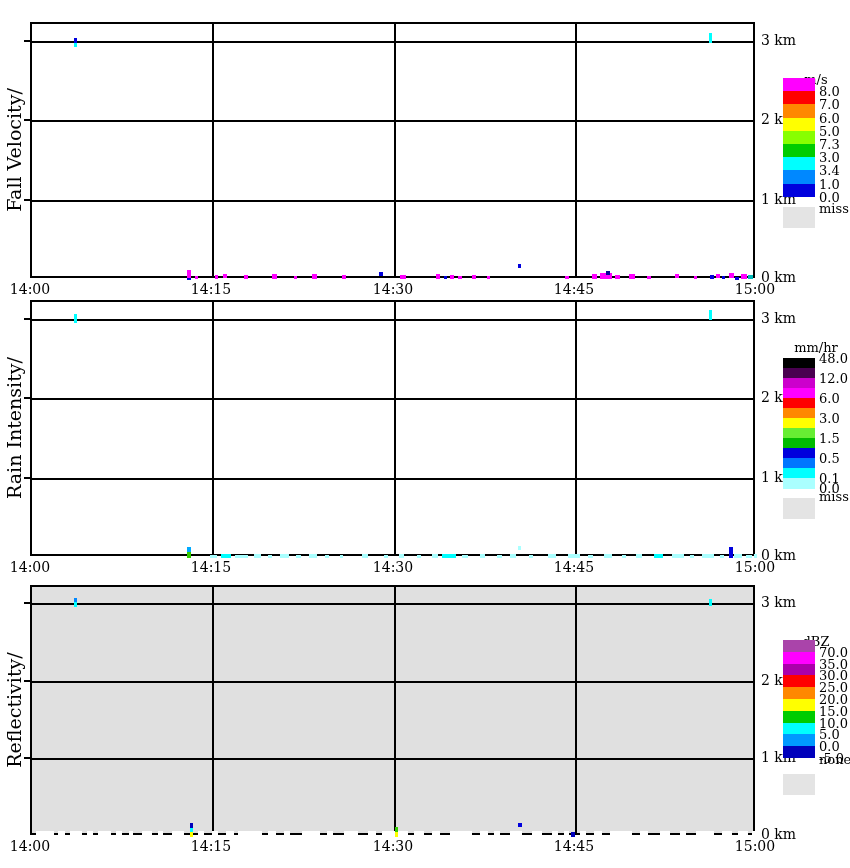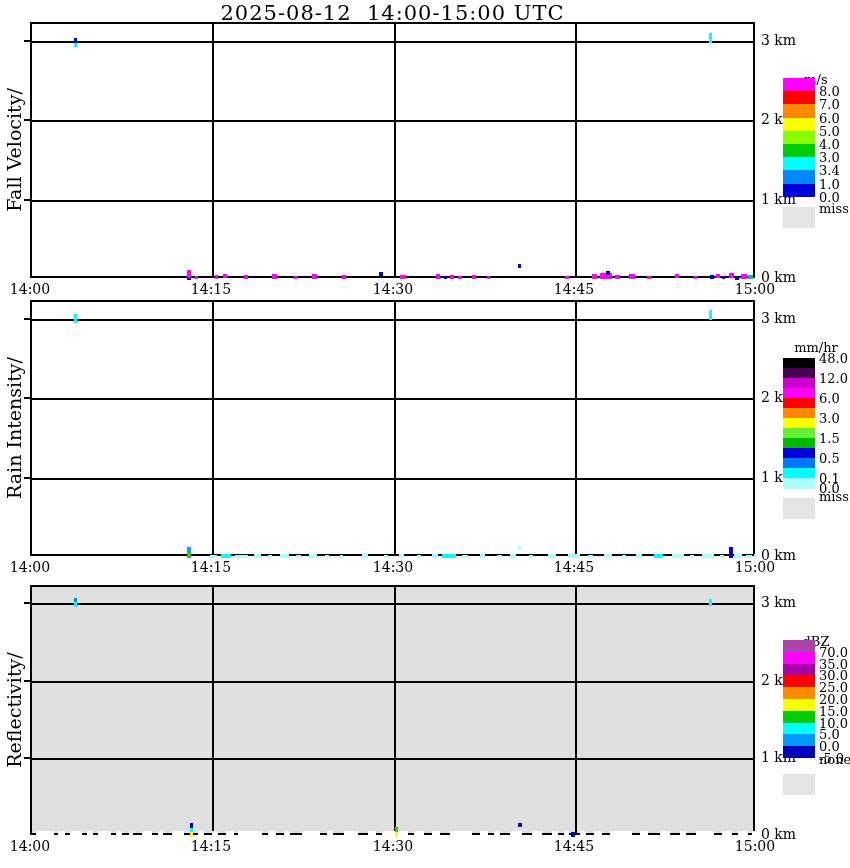--- a/index.html
+++ b/index.html
@@ -24,21 +24,20 @@
   #unit1{left:781px;top:340px;}
   #unit2{left:781px;top:623px;margin-top:11px;}
   .gen{position:absolute;}
   .axis-text{position:absolute;font-size:14px;white-space:nowrap;}
   .leg-text{position:absolute;font-size:13px;white-space:nowrap;}
 </style>
 </head>
 <body>
 
 <div class="stage">
-  <div class="title">2025-08-12  14:00-15:00 UTC</div>
 
   <div class="ylab" id="ylab0">Fall Velocity/</div>
   <div class="ylab" id="ylab1">Rain Intensity/</div>
   <div class="ylab" id="ylab2">Reflectivity/</div>
 
   <div class="plot" id="plot0" style="left: 30px; top: 22px; width: 725px; height: 256px; background: rgb(255, 255, 255);">
       <div class="gen" style="left: 0px; top: 17px; width: 721px; height: 2px; background: rgb(0, 0, 0);"></div>
       <div class="gen" style="left: 0px; top: 96px; width: 721px; height: 2px; background: rgb(0, 0, 0);"></div>
       <div class="gen" style="left: 0px; top: 176px; width: 721px; height: 2px; background: rgb(0, 0, 0);"></div>
       <div class="gen" style="left: 180px; top: 0px; width: 2px; height: 252px; background: rgb(0, 0, 0);"></div>
@@ -208,21 +207,21 @@
     <div class="axis-text" style="left: 725px; top: 281px; width: 60px; text-align: center;">15:00</div>
     <div class="gen" style="left: 783px; top: 78px; width: 32px; height: 13.7px; background: rgb(255, 0, 255);"></div>
     <div class="leg-text" style="left: 819px; top: 84.2px;">8.0</div>
     <div class="gen" style="left: 783px; top: 91.2px; width: 32px; height: 13.7px; background: rgb(255, 0, 0);"></div>
     <div class="leg-text" style="left: 819px; top: 97.4px;">7.0</div>
     <div class="gen" style="left: 783px; top: 104.4px; width: 32px; height: 13.7px; background: rgb(255, 136, 0);"></div>
     <div class="leg-text" style="left: 819px; top: 110.6px;">6.0</div>
     <div class="gen" style="left: 783px; top: 117.6px; width: 32px; height: 13.7px; background: rgb(255, 255, 0);"></div>
     <div class="leg-text" style="left: 819px; top: 123.8px;">5.0</div>
     <div class="gen" style="left: 783px; top: 130.8px; width: 32px; height: 13.7px; background: rgb(136, 255, 0);"></div>
-    <div class="leg-text" style="left: 819px; top: 137px;">4.0</div>
+    <div class="leg-text" style="left: 819px; top: 137px;">7.3</div>
     <div class="gen" style="left: 783px; top: 144px; width: 32px; height: 13.7px; background: rgb(0, 204, 0);"></div>
     <div class="leg-text" style="left: 819px; top: 150.2px;">3.0</div>
     <div class="gen" style="left: 783px; top: 157.2px; width: 32px; height: 13.7px; background: rgb(0, 255, 255);"></div>
     <div class="leg-text" style="left: 819px; top: 163.4px;">3.4</div>
     <div class="gen" style="left: 783px; top: 170.4px; width: 32px; height: 13.7px; background: rgb(0, 136, 255);"></div>
     <div class="leg-text" style="left: 819px; top: 176.6px;">1.0</div>
     <div class="gen" style="left: 783px; top: 183.6px; width: 32px; height: 13.7px; background: rgb(0, 0, 221);"></div>
     <div class="leg-text" style="left: 819px; top: 189.8px;">0.0</div>
     <div class="gen" style="left: 783px; top: 207px; width: 32px; height: 21px; background: rgb(228, 228, 228);"></div>
     <div class="leg-text" style="left: 819px; top: 201px;">miss</div>

